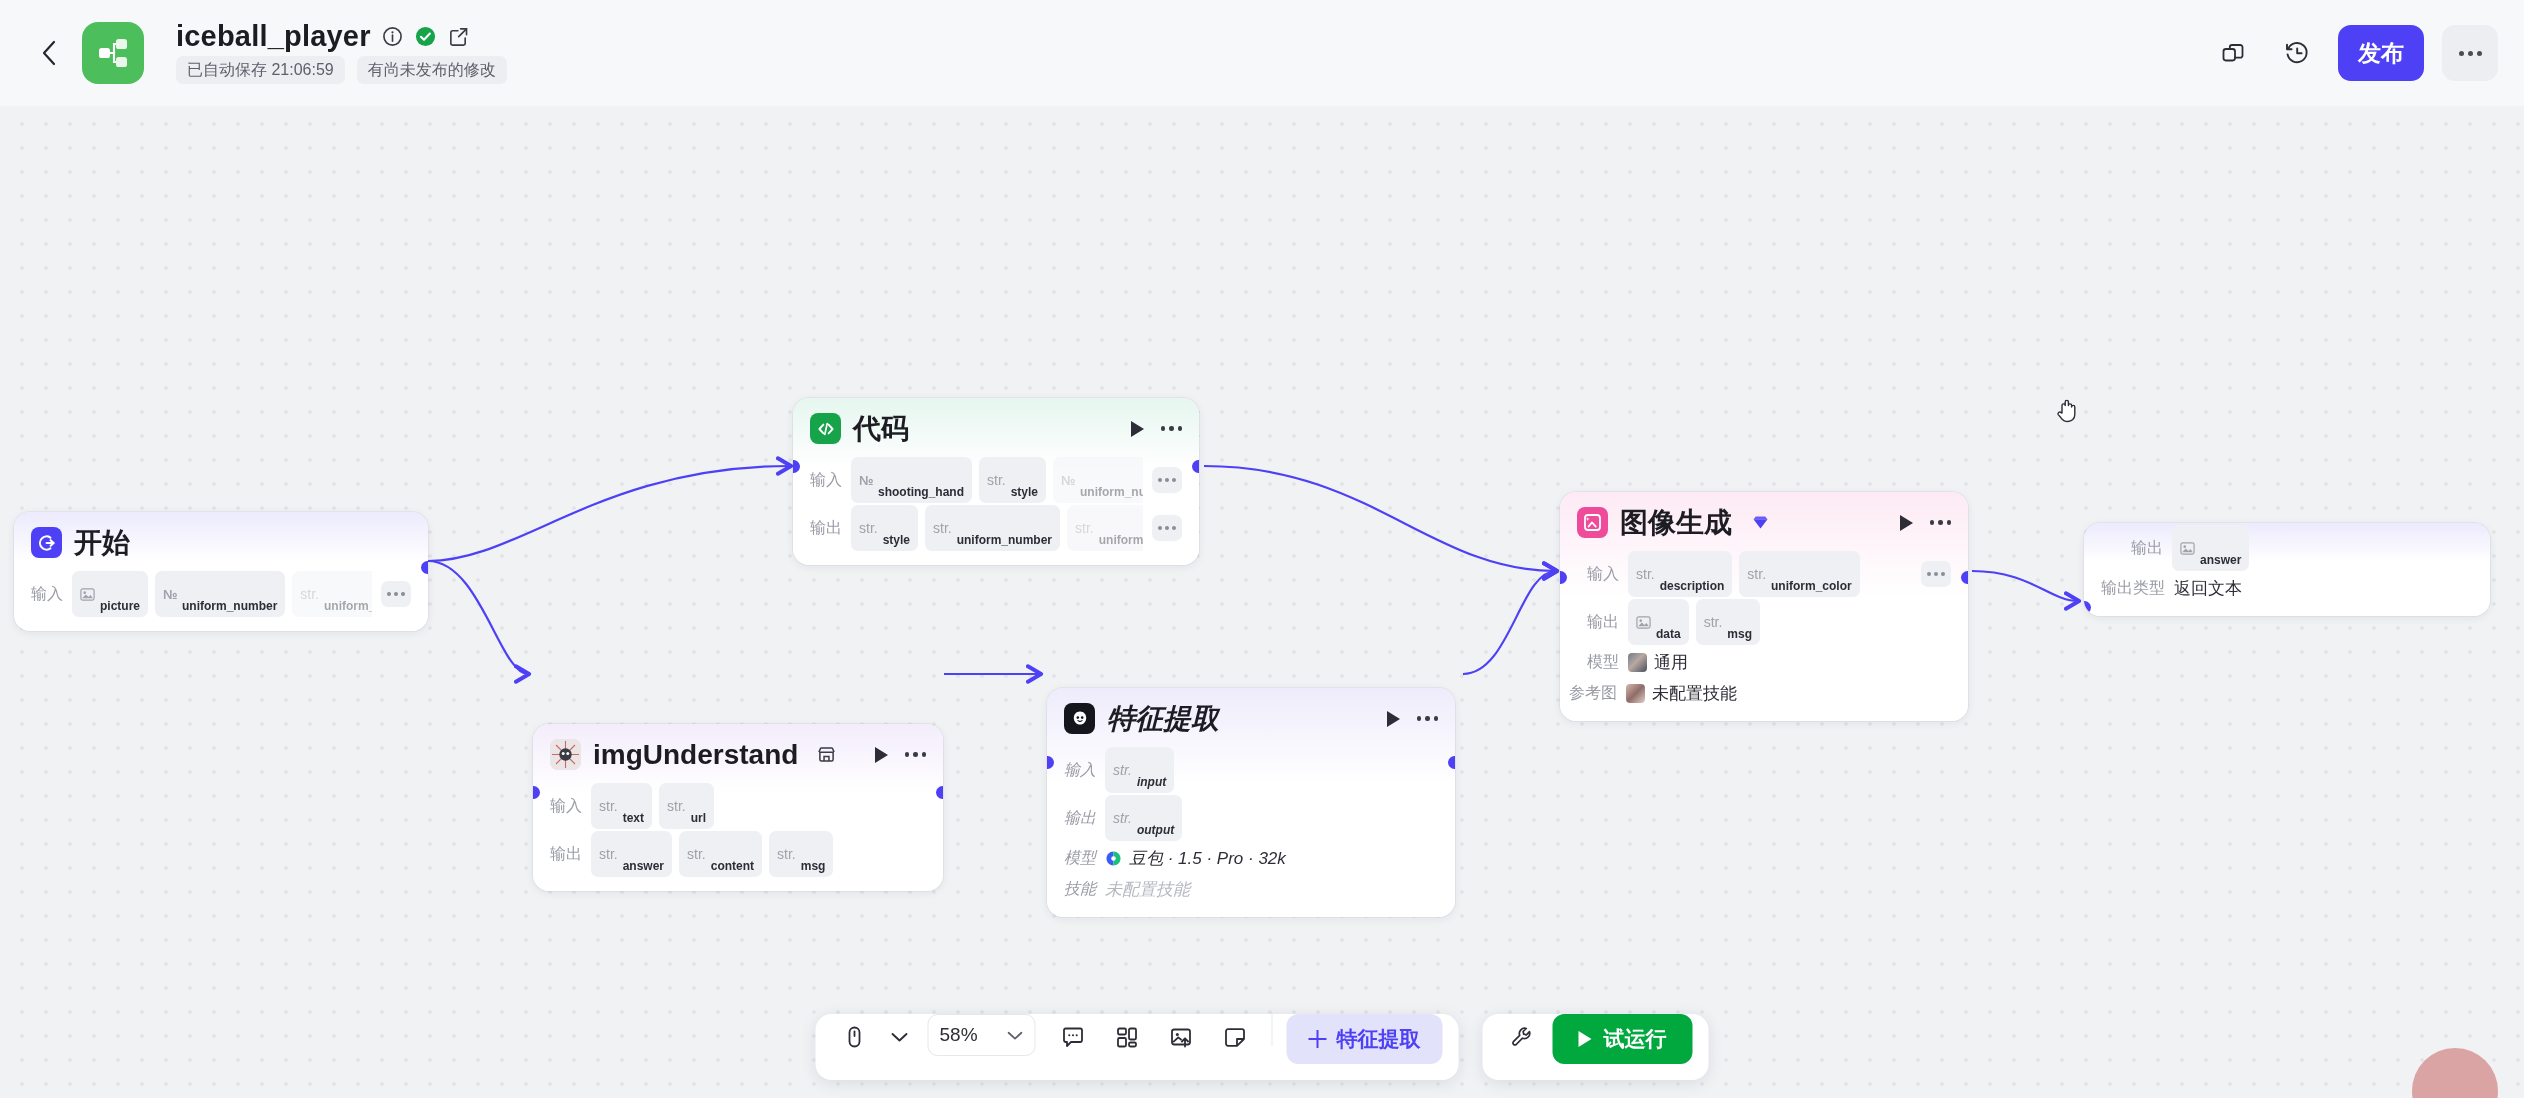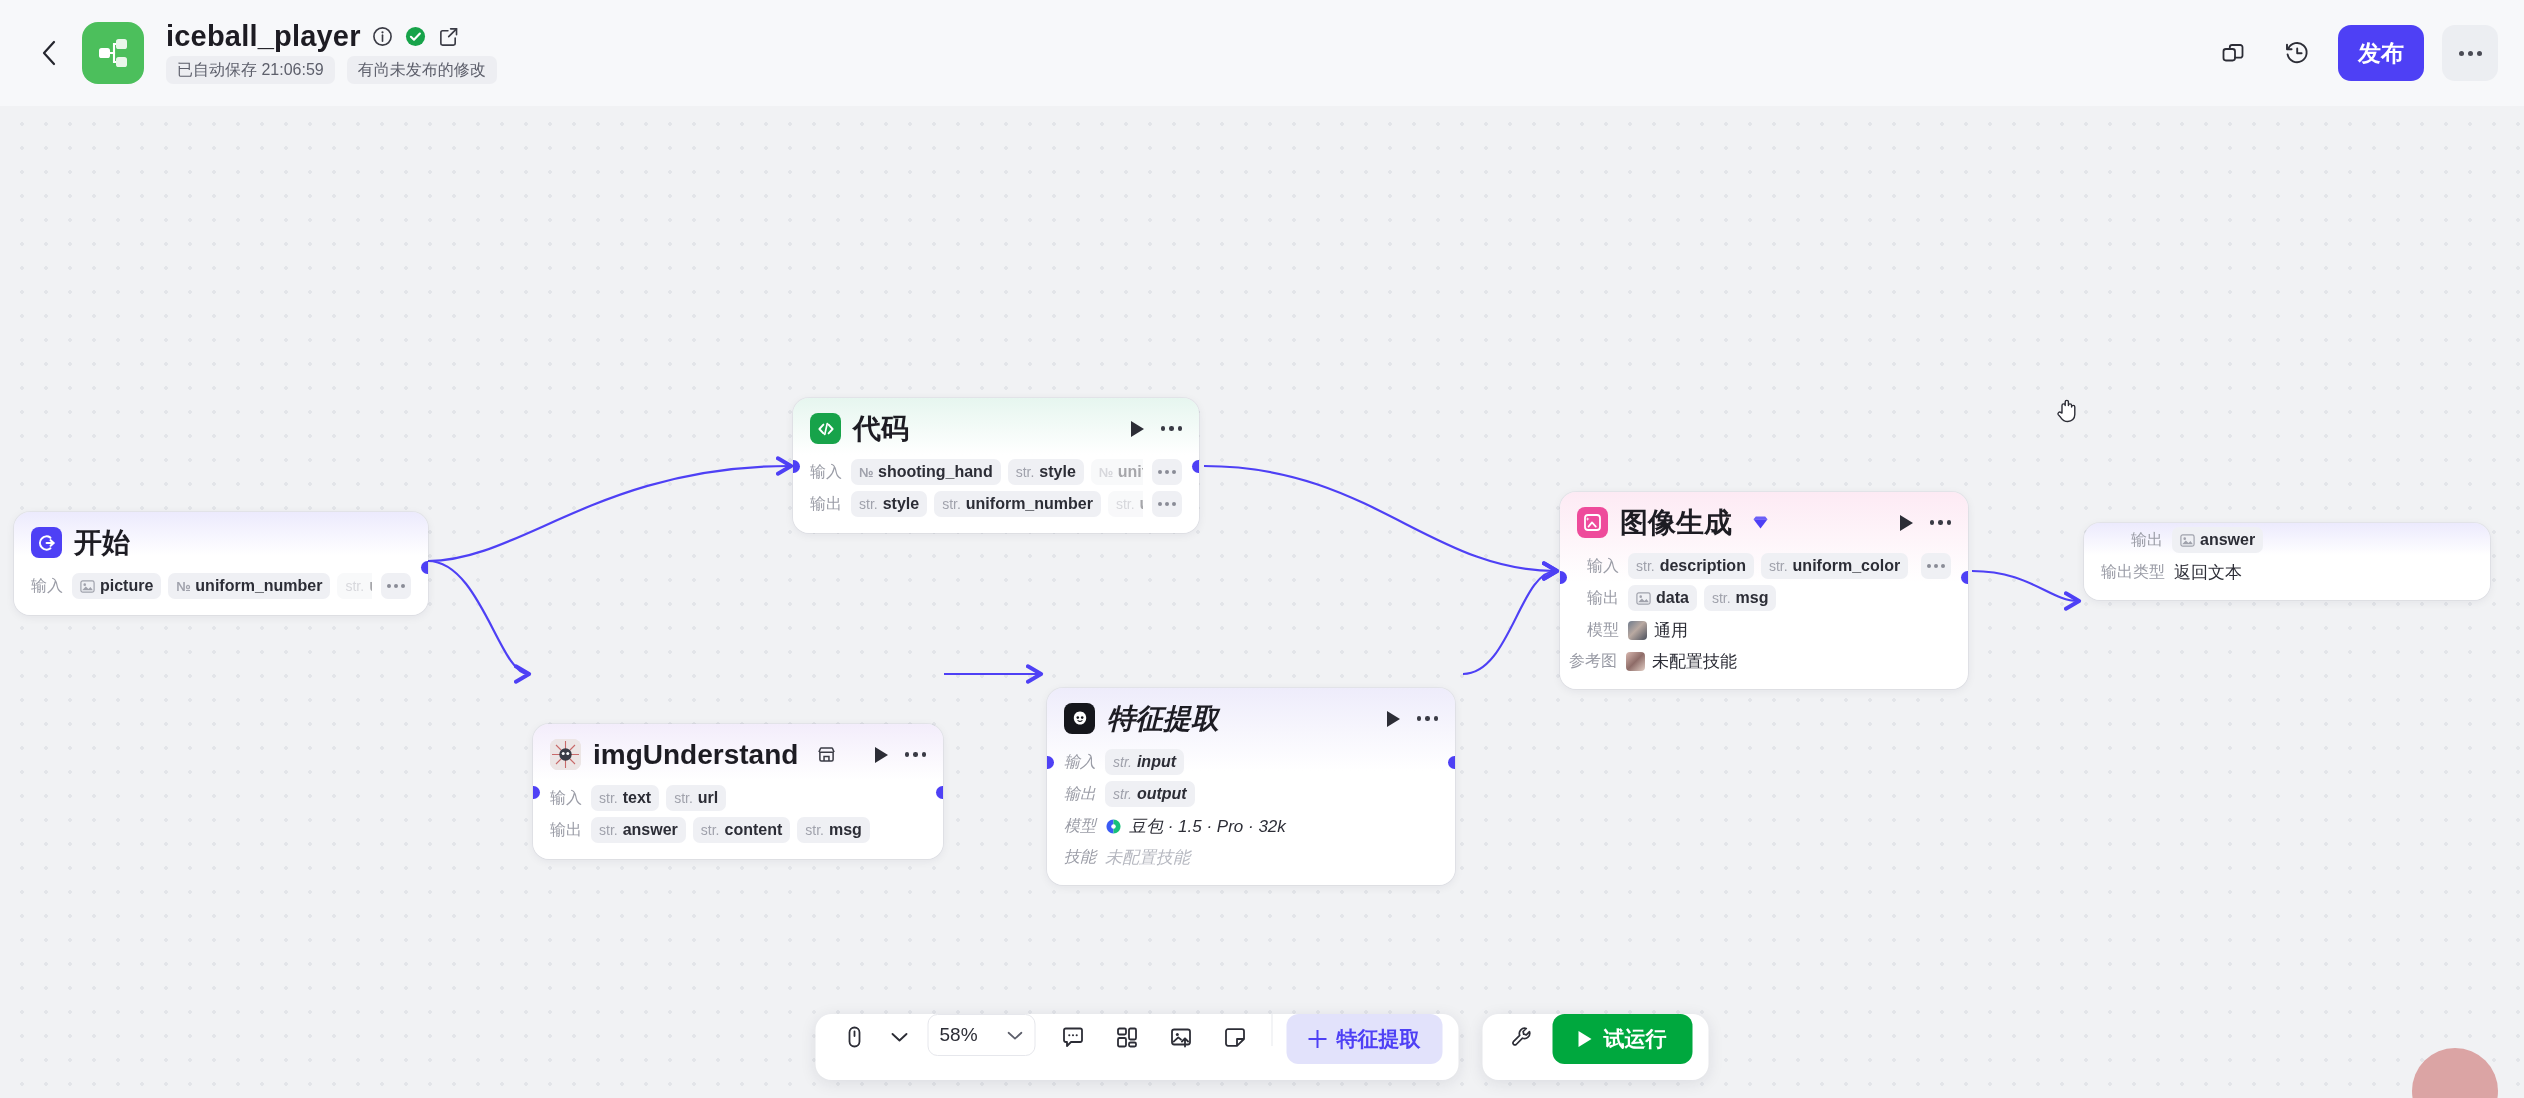--- a/index.html
+++ b/index.html
@@ -22,21 +22,21 @@
     width: 46px; height: 46px; margin-left: 26px;
     display: flex; align-items: center; justify-content: center;
     border-radius: 9px; cursor: pointer;
   }
   .app-icon {
     width: 62px; height: 62px; margin-left: 10px;
     border-radius: 16px; background: #4CBF5C;
     display: flex; align-items: center; justify-content: center;
     flex: none;
   }
-  .title-block { margin-left: 22px; display: flex; flex-direction: column; gap: 5px; }
+  .title-block { margin-left: 32px; display: flex; flex-direction: column; gap: 5px; }
   .title-row { display: flex; align-items: center; gap: 11px; }
   .title-text {
     font-size: 29px; font-weight: 700; color: #1d1c23; letter-spacing: .2px;
     line-height: 1;
   }
   .ico-btn { width: 22px; height: 22px; display:flex; align-items:center; justify-content:center; cursor:pointer; }
   .meta-row { display: flex; align-items: center; gap: 12px; }
   .chip-meta {
     background: #edeef2; color: #5d5f6b;
     font-size: 16px; padding: 5px 11px; border-radius: 7px;
@@ -110,21 +110,21 @@
   .node-body { padding: 0 17px 14px 17px; }
   .prow { display: flex; align-items: center; gap: 9px; margin-top: 2px; min-height: 30px; }
   .plabel { font-size: 16px; color: #9a9ca6; flex: none; white-space: nowrap; }
   .pills { display: flex; align-items: center; gap: 7px; overflow: hidden; flex: 1; }
   .pill {
     display: inline-flex; align-items: center; gap: 5px;
     background: #eff0f4; border-radius: 7px;
     padding: 4px 8px; white-space: nowrap; flex: none;
   }
   .pill .ptype { font-size: 14px; color: #a0a2ac; font-weight: 400; }
-  .pill .pname { font-size: 16px; color: #2c2d36; font-weight: 600; }
+  .pill .pname { font-size: 12px; color: #2c2d36; font-weight: 600; margin-top: 24px; }
   .pill.faded { opacity: .42; }
   .pill-more {
     display:inline-flex; align-items:center; justify-content:center;
     background:#eff0f4; border-radius:7px; width: 30px; height: 26px; flex:none;
     cursor: pointer;
   }
   .pill-more i { width:4px; height:4px; border-radius:50%; background:#8a8c96; display:block; margin:0 1.5px; }
   .txtrow { display:flex; align-items:center; gap:9px; margin-top:3px; min-height: 28px; }
   .txtval { font-size: 17px; color: #2c2d36; display:flex; align-items:center; gap:7px; }
   .txtval.muted { color: #b6b8c0; }

